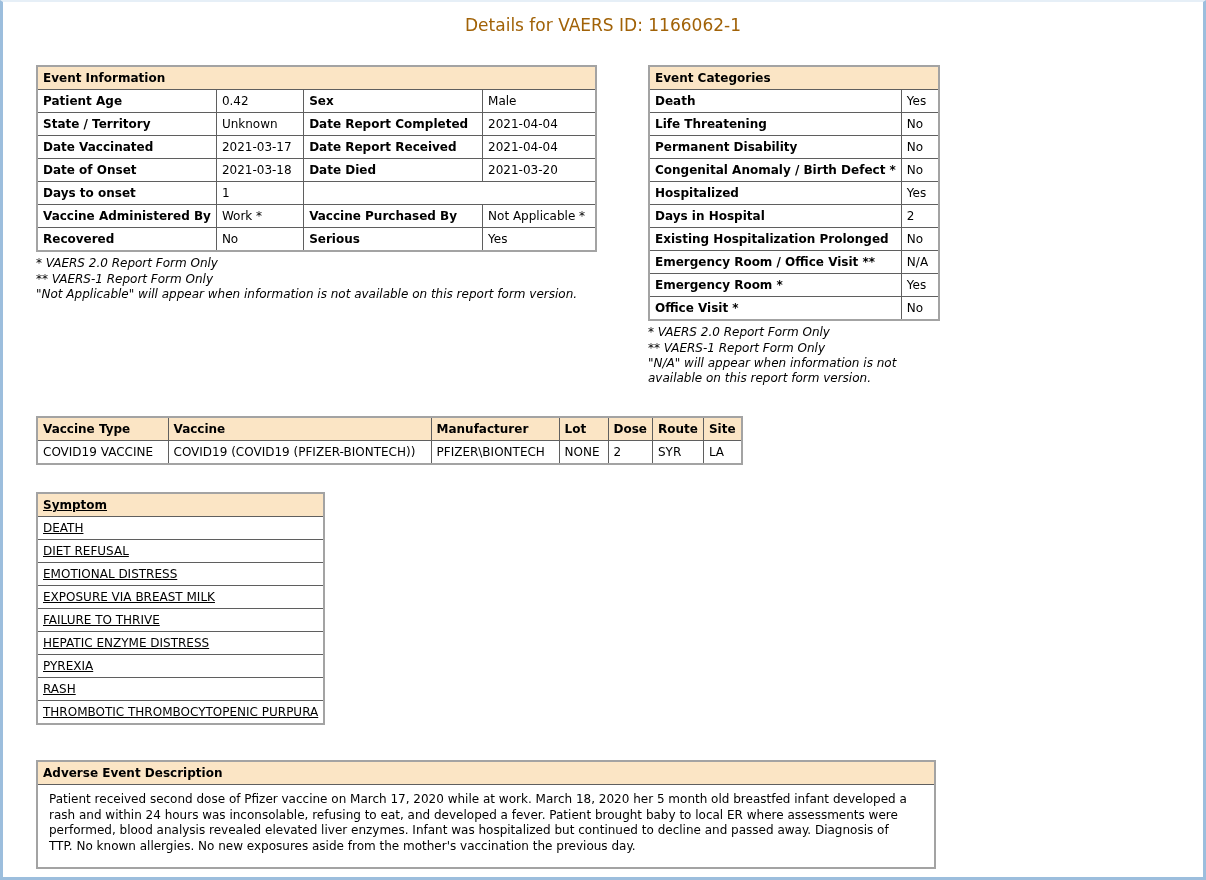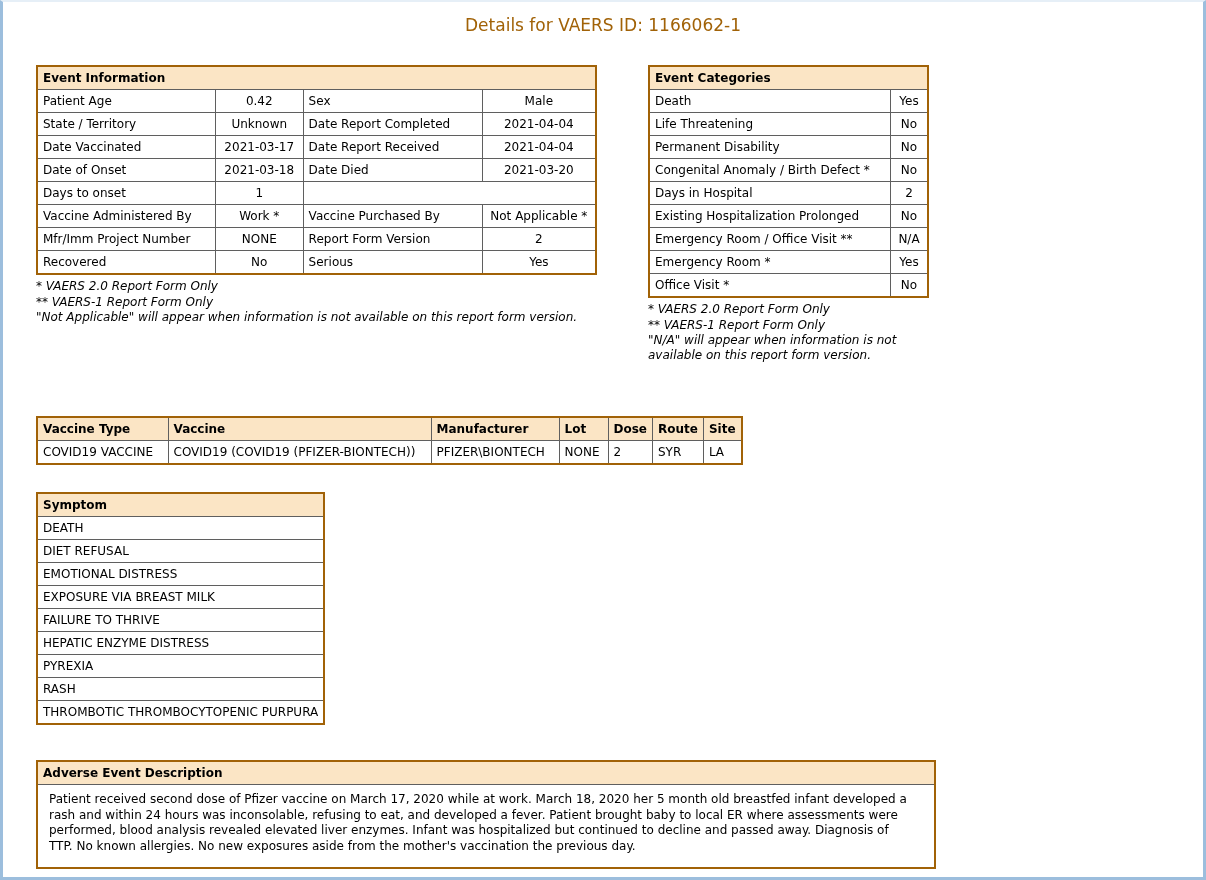--- a/index.html
+++ b/index.html
@@ -3,35 +3,35 @@
 <meta charset="utf-8">
 <style>
   html,body{margin:0;padding:0;background:#ffffff;}
   body{width:1206px;height:880px;font-family:"DejaVu Sans","Liberation Sans",sans-serif;color:#000;}
   .page{position:relative;width:1206px;height:880px;box-sizing:border-box;
         border-left:3px solid #9CBEDD;border-right:3px solid #9CBEDD;
         border-bottom:3px solid #9CBEDD;border-top:2px solid #E6EFF7;background:#fff;overflow:hidden;}
   .page-title{position:absolute;top:13px;left:0;width:100%;text-align:center;
         font-size:17px;color:#a16207;}
   .section{position:absolute;}
-  table.grid{border-collapse:collapse;border:2px solid #a16207;}
+  table.grid{border-collapse:collapse;border:2px solid #a3a3a3;}
   table.grid th, table.grid td{border:1px solid #5F5F5F;padding:4px 5px 3px 5px;
         font-size:12px;line-height:15px;background:#fff;}
   table.grid th{background:#FBE5C5;text-align:left;font-weight:bold;white-space:nowrap;}
-  td.lbl{font-weight:normal;white-space:nowrap;}
-  td.val{white-space:nowrap;text-align:center;}
+  td.lbl{font-weight:bold;white-space:nowrap;}
+  td.val{white-space:nowrap;}
   td.indent{padding-left:20px;}
   .fn{font-size:12px;line-height:14.5px;margin-top:1px;font-style:italic;}
   .fn-block{margin-top:4px;}
   .fn-nowrap .fn{white-space:nowrap;}
   #event-info-table{width:561px;}
   #event-cat-table{min-width:281px;border-radius:32px;}
   #event-cat-table td.catval{width:26px;}
   #vaccine-table td{white-space:nowrap;}
-  #symptom-table{width:286px;}
+  #symptom-table{width:286px;text-decoration:underline;}
   #symptom-table td{white-space:nowrap;}
   #adverse-table{width:900px;}
   #adverse-table td.desc{padding:7px 25px 13px 11px;line-height:15.5px;white-space:normal;}
   .fn-wrap{width:288px;}
 </style>
 </head>
 <body>
 
 <div class="page">
 
@@ -78,26 +78,20 @@
         <td class="val">1</td>
         <td colspan="2"></td>
       </tr>
       <tr>
         <td class="lbl">Vaccine Administered By</td>
         <td class="val">Work *</td>
         <td class="lbl">Vaccine Purchased By</td>
         <td class="val">Not Applicable *</td>
       </tr>
       <tr>
-        <td class="lbl">Mfr/Imm Project Number</td>
-        <td class="val">NONE</td>
-        <td class="lbl">Report Form Version</td>
-        <td class="val">2</td>
-      </tr>
-      <tr>
         <td class="lbl">Recovered</td>
         <td class="val">No</td>
         <td class="lbl">Serious</td>
         <td class="val">Yes</td>
       </tr>
     </tbody>
       </table>
     <div class="fn-block fn-nowrap">
       <div class="fn">* VAERS 2.0 Report Form Only</div>
       <div class="fn">** VAERS-1 Report Form Only</div>
@@ -119,20 +113,24 @@
         <td class="lbl">Life Threatening</td>
         <td class="val catval">No</td>
       </tr>
       <tr>
         <td class="lbl">Permanent Disability</td>
         <td class="val catval">No</td>
       </tr>
       <tr>
         <td class="lbl">Congenital Anomaly / Birth Defect *</td>
         <td class="val catval">No</td>
+      </tr>
+      <tr>
+        <td class="lbl">Hospitalized</td>
+        <td class="val catval">Yes</td>
       </tr>
       <tr>
         <td class="lbl indent">Days in Hospital</td>
         <td class="val catval">2</td>
       </tr>
       <tr>
         <td class="lbl">Existing Hospitalization Prolonged</td>
         <td class="val catval">No</td>
       </tr>
       <tr>

